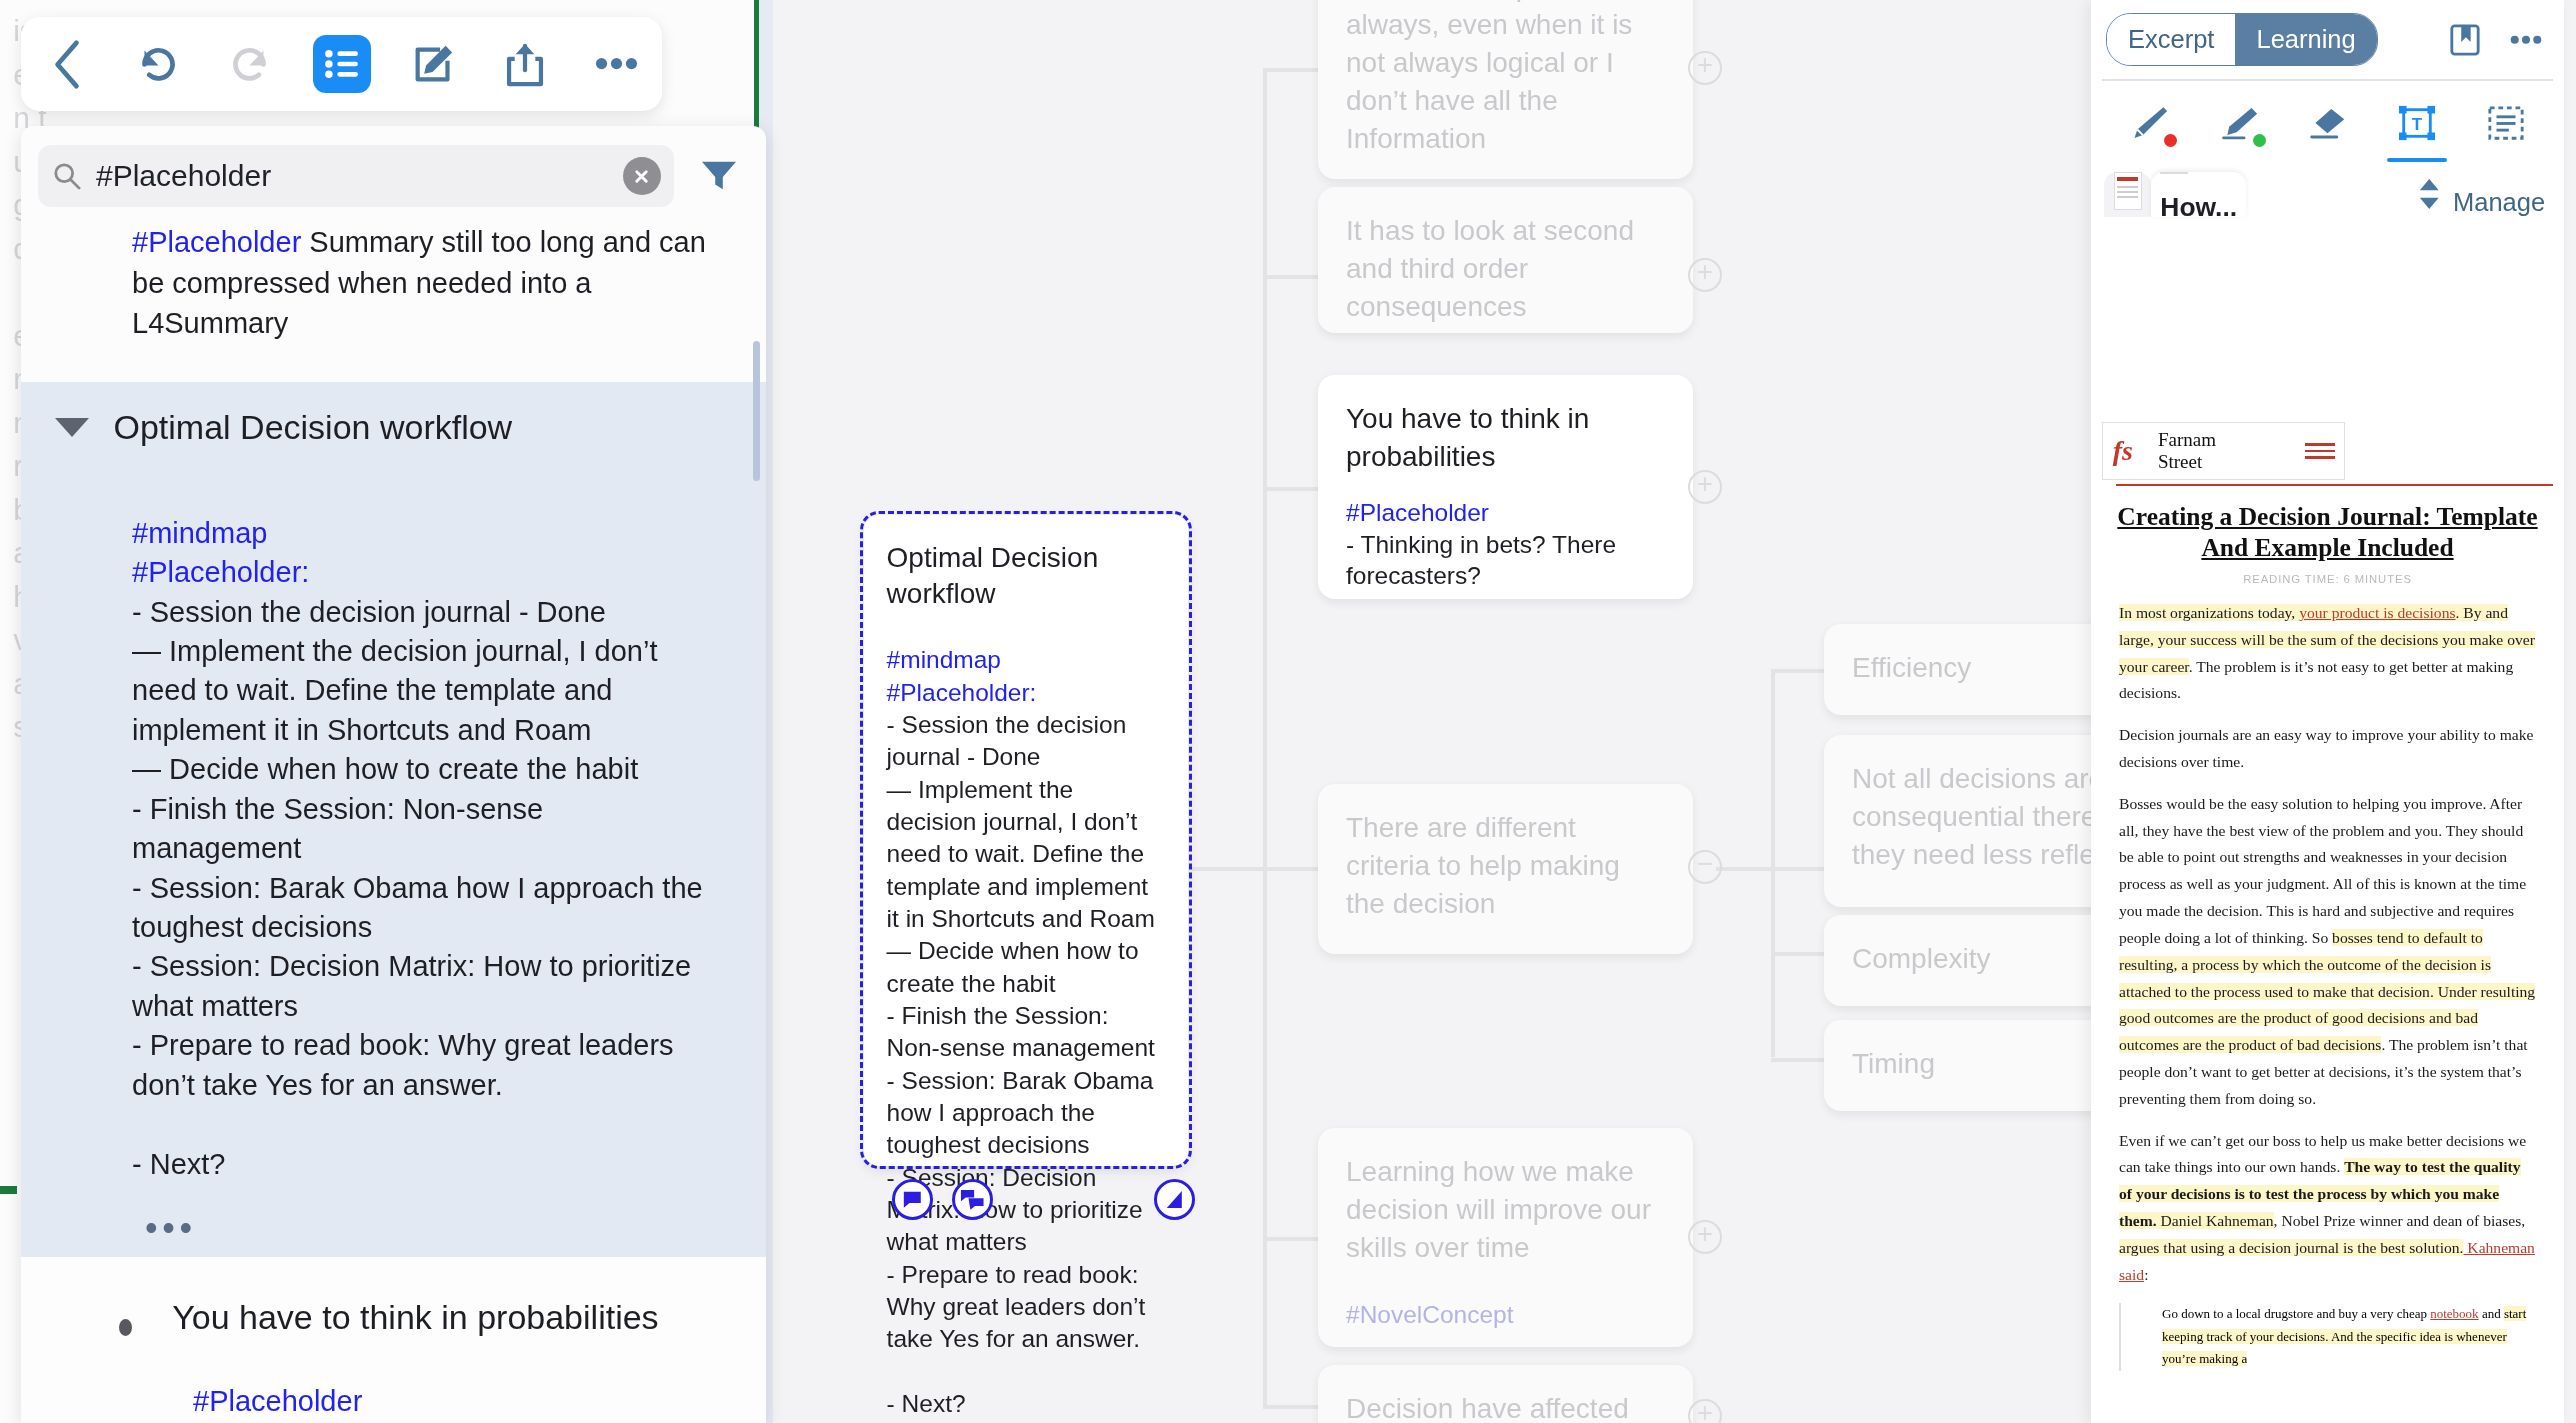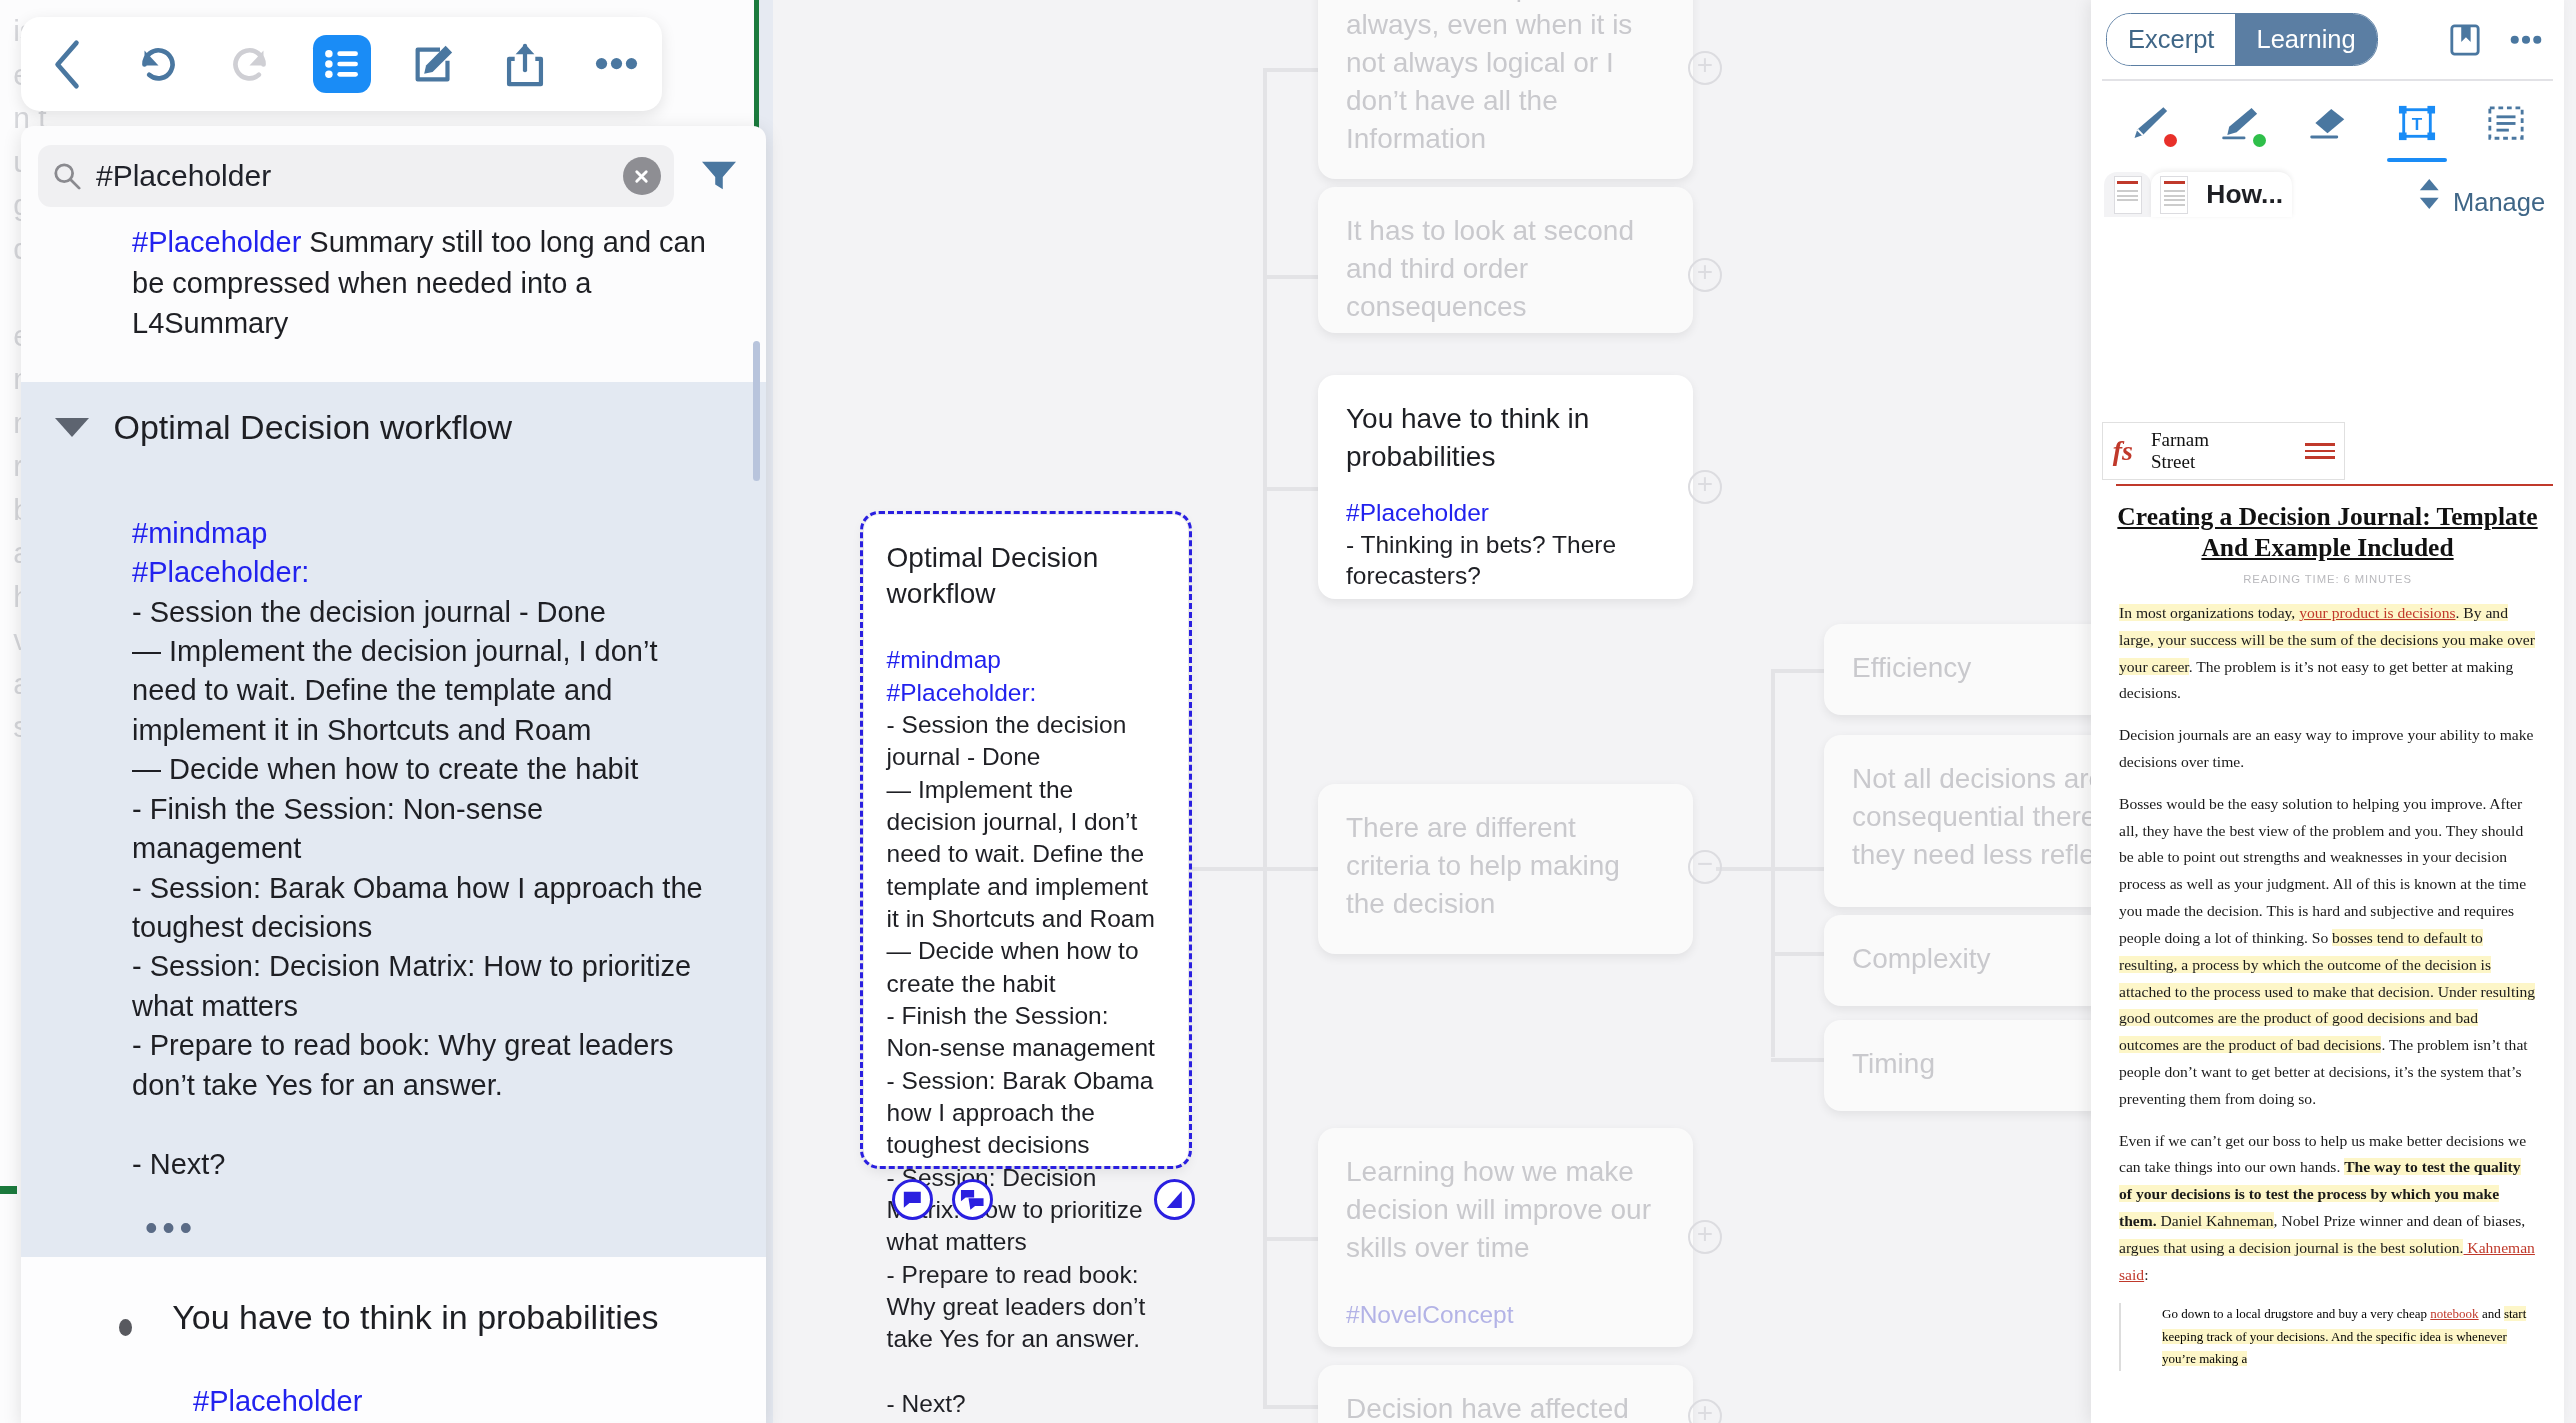--- a/index.html
+++ b/index.html
@@ -205,42 +205,42 @@
   .divider { height:1.9px; background:#e2e2e6; margin: 13.2px 11.3px 0 11.3px; }
 
   .tools { display:flex; align-items:center; justify-content:space-around; padding: 15px 13.2px 0 13.2px; position:relative;}
   .tool { width: 60px; height: 53px; display:flex;align-items:center;justify-content:center; position:relative; }
   .dot { position:absolute; right:1.9px; bottom:1.9px; width:13.2px;height:13.2px;border-radius:50%; }
   .tool-underline { position:absolute; left:0; right:0; bottom:-13.2px; height:4.7px; background:#1a8cf6; border-radius:2.8px;}
 
   .tabs-row { display:flex; align-items:flex-end; gap: 0; padding: 21px 13.2px 0 13.2px; background:#fff; }
   .tab {
     position:relative;
-    height: 45px; display:flex; align-items:center; gap:18px;
+    height: 45px; display:flex; gap:18px;
     padding: 0 9.4px;
-    border-top-left-radius: 13.2px; border-top-right-radius:13.2px;
+    border-top-left-radius: 13.2px; border-top-right-radius:13.2px;flex-direction:column;
   }
   .tab.inactive { background:#f3f3f5; }
   .tab.active { background:#fff; box-shadow: 0 -1.9px 5.7px rgba(0,0,0,.07); }
   .thumb { width: 28px; height: 38px; background:#fff; border:0.9px solid #dcdce0; position:relative; overflow:hidden;}
   .thumb i { position:absolute; left:2.8px; right:2.8px; height:1.9px; background:#ccc; display:block;}
   .thumb b { position:absolute; left:2.8px; right:2.8px; height:3.8px; background:#c0392b; top:3.8px; }
   .tab-label { font-size: 26.4px; font-weight:bold; color:#1e1f24; }
   .tabs-sp { flex:1; }
   .manage { font-size: 25.5px; color:#3f6687; padding-right: 5.7px;}
 
   .reader-blank { height: 298px; background:#fff; }
 
   .article {
     position:absolute; left:0; right:0; top: 413px; bottom: 0;
     background:#fff; overflow:hidden;
   }
   .fs-head { display:flex; align-items:center; padding: 9.4px 11.3px 0 11.3px; }
   .fs-logo-box {
-    border:0.9px solid #e0e0e0; padding: 5.7px 9.4px; display:flex; align-items:center; gap:18px;
+    border:0.9px solid #e0e0e0; padding: 5.7px 9.4px; display:flex; align-items:center; gap:25px;
     width: 243px;
     justify-content: flex-end;
   }
   .fs-f { font-family:"Liberation Serif", serif; font-style:italic; font-weight:bold; color:#c0392b; font-size:28px; }
   .fs-name { font-family:"Liberation Serif", serif; font-size:19px; color:#111; }
   .hamb { margin-left: 49px; }
   .hamb i { display:block; width:30px;height:2.8px;background:#c0392b;margin:3.8px 0;}
   .fs-rule { height: 2.8px; background:#c0392b; margin: 3.8px 11.3px 0 24.5px; }
 
   .art-title {

